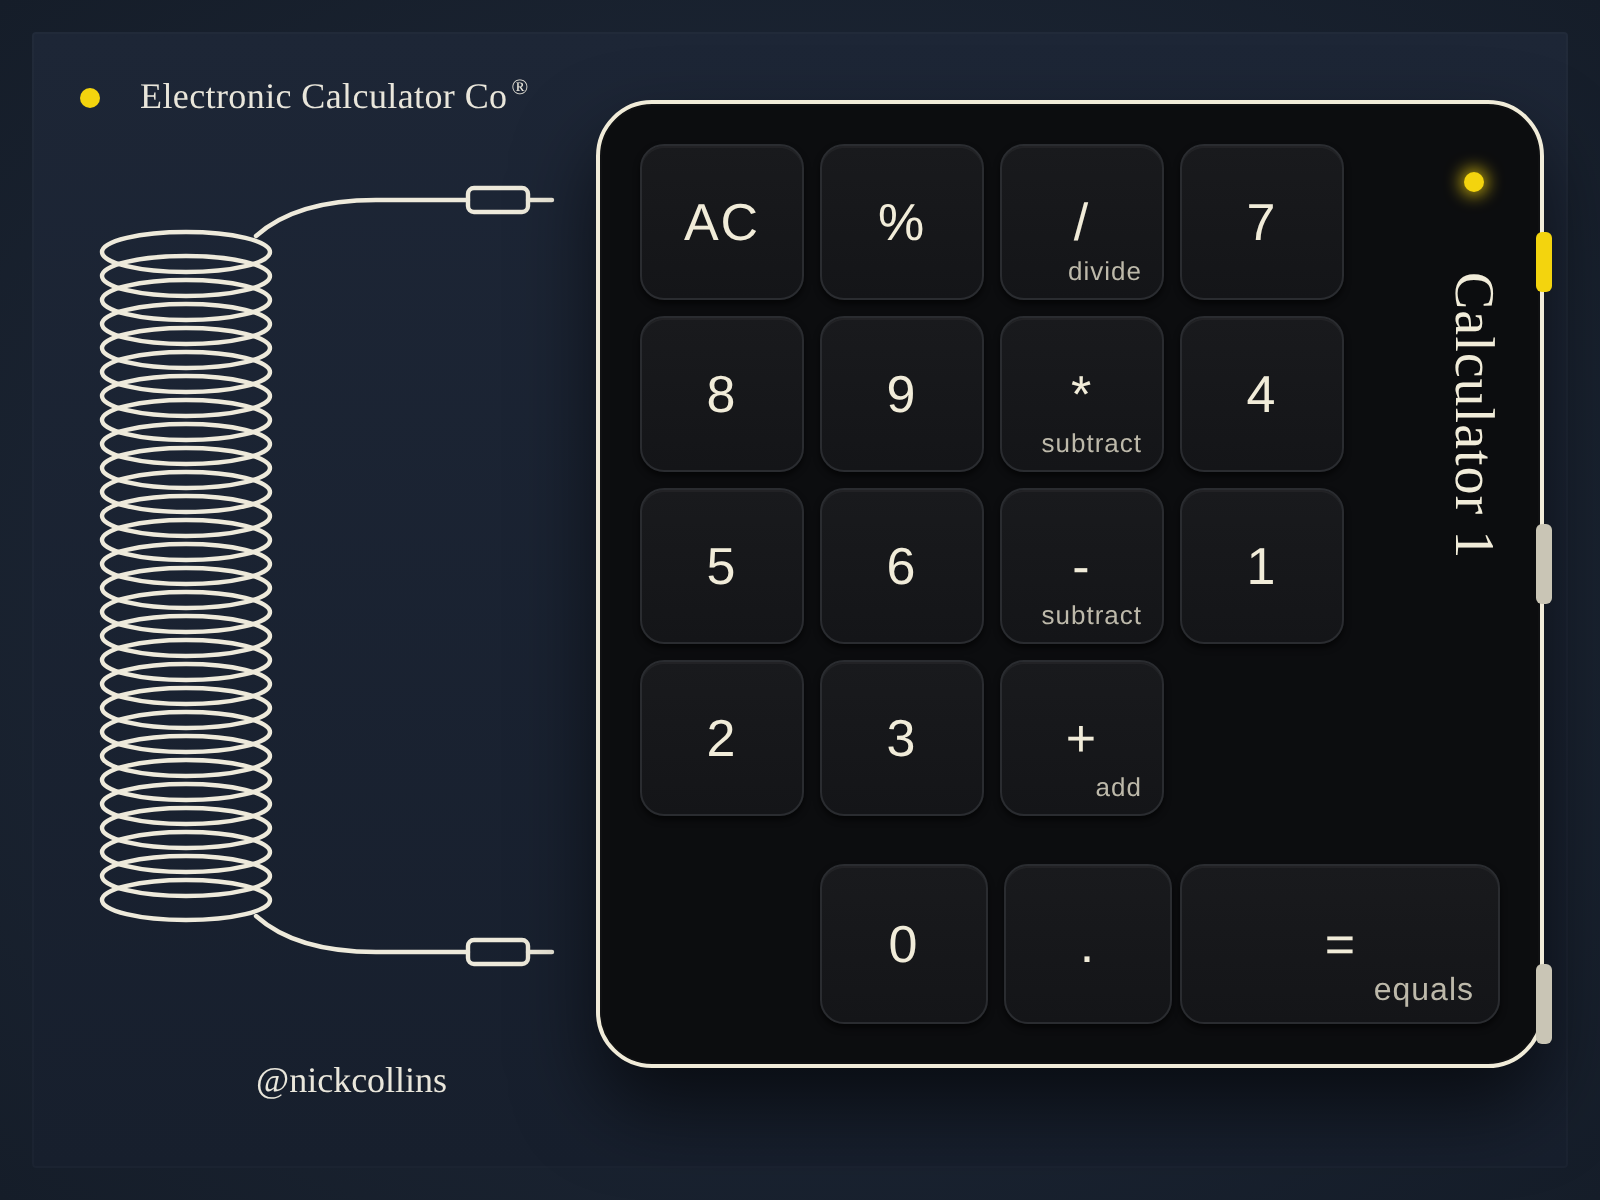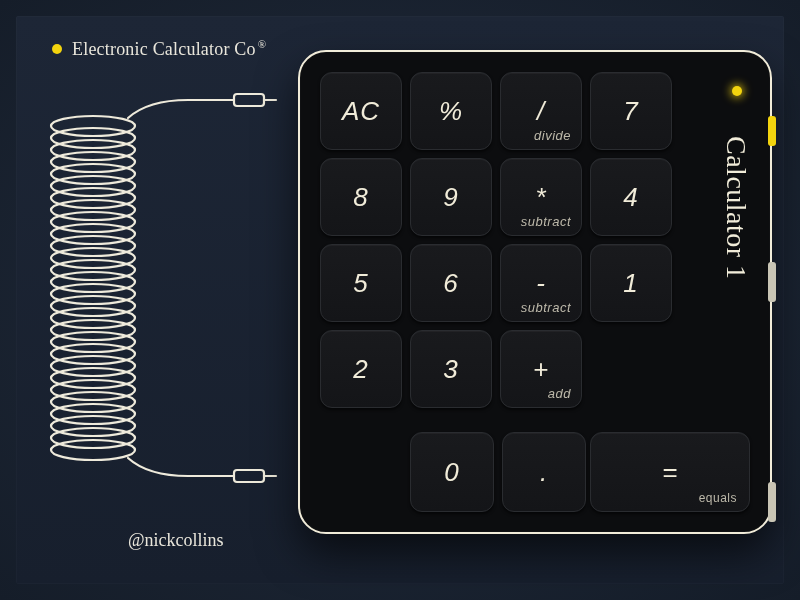--- a/index.html
+++ b/index.html
@@ -24,22 +24,22 @@
   }
   
   .frame{
     position:absolute; inset:16px;
     background:linear-gradient(#1d2636,#171f2d);
     border-radius:2px;
     box-shadow: inset 0 0 0 1px rgba(255,255,255,0.02);
   }
   
   .brand{
-    position:absolute; left:52px; top:38px;
-    display:flex; align-items:center; gap:10px;
+    position:absolute; left:40px; top:38px;
+    display:flex; align-items:center; gap:20px;
     font-size:18px; letter-spacing:.2px;text-align:center;
   }
   .brand-dot{ width:10px;height:10px;border-radius:50%; background:var(--yellow);}
   .brand .reg{font-size:11px; vertical-align:super; margin-left:2px;}
   
   .handle{
     position:absolute; left:128px; top:530px;
     font-size:18px; color:var(--linen);
   }
   
@@ -71,21 +71,20 @@
     border-radius:12px;
     color:var(--cream);
     display:flex; flex-direction:column; align-items:center; justify-content:center;
     font-family: "Helvetica Neue", Arial, sans-serif;
     font-weight:300;
     font-size:26px;
     letter-spacing:1px;
     cursor:pointer;
     box-shadow: inset 0 1px 0 rgba(255,255,255,.04), 0 2px 3px rgba(0,0,0,.6);
     position:relative;
-    font-style:italic;
   }
   .key .sub{
     font-size:13px; letter-spacing:.5px; color:#bdb9aa;
     position:absolute; bottom:6px; right:10px;
     font-weight:400;
   }
   
   .row5{
     position:absolute; left:20px; top:380px;
     display:flex; gap:8px;
@@ -100,21 +99,21 @@
     border:1px solid var(--key-edge);
     border-radius:12px;
     color:var(--cream);
     display:flex; flex-direction:column; align-items:center; justify-content:center;
     font-family: "Helvetica Neue", Arial, sans-serif;
     font-size:26px; font-weight:300;
     cursor:pointer;
     box-shadow: inset 0 1px 0 rgba(255,255,255,.04), 0 2px 3px rgba(0,0,0,.6);
   }
   .equals .sub{
-    font-size:12px; letter-spacing:.5px; color:#bdb9aa;
+    font-size:16px; letter-spacing:.5px; color:#bdb9aa;
     position:absolute; bottom:6px; right:12px;margin-top:10px;
   }
   
   .side-label{
     position:absolute; right:18px; top:84px;
     writing-mode: vertical-rl;
     font-family:"Times New Roman", Georgia, serif;
     font-size:28px; color:var(--cream);
     letter-spacing:.5px;
   }

